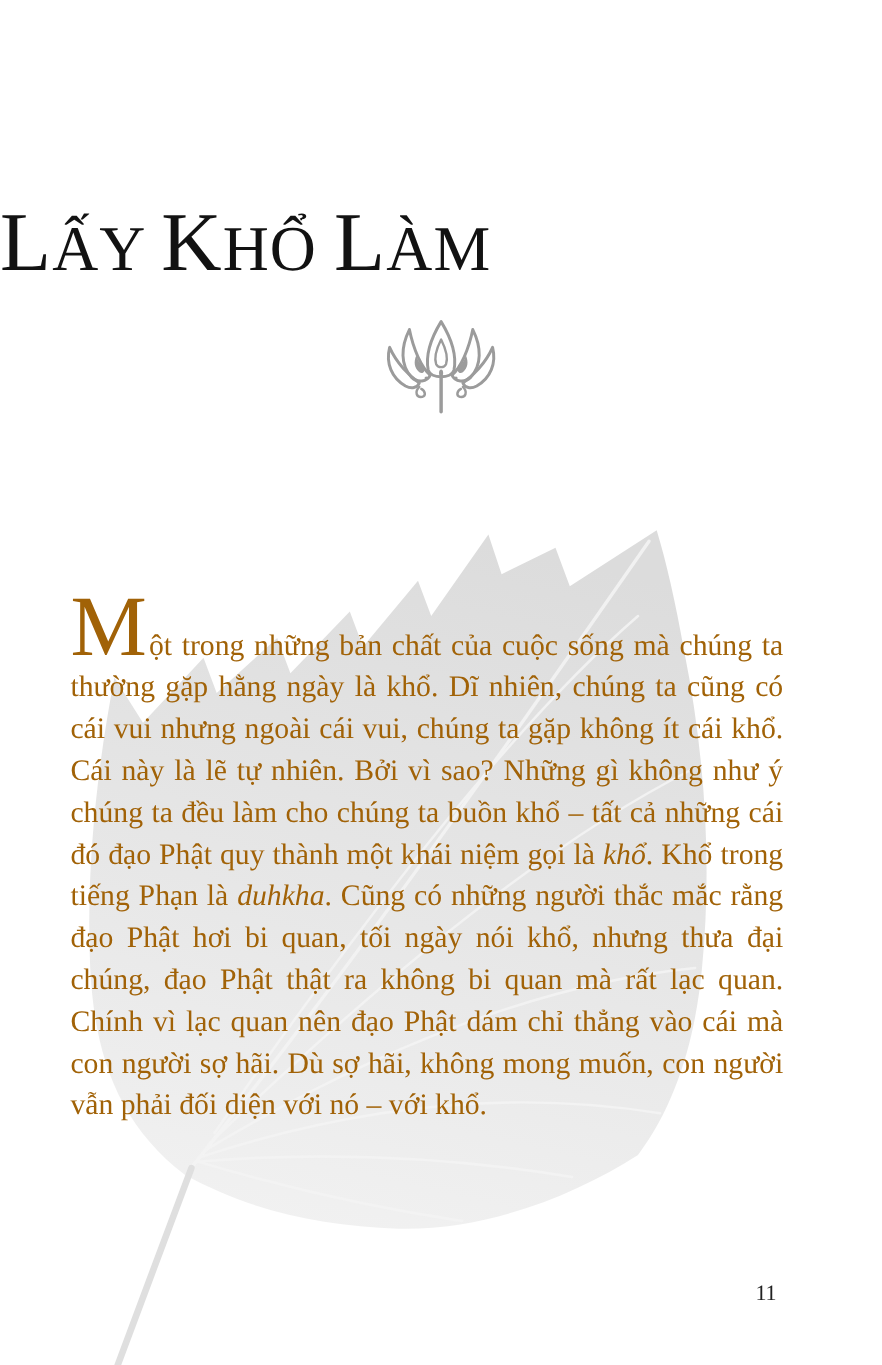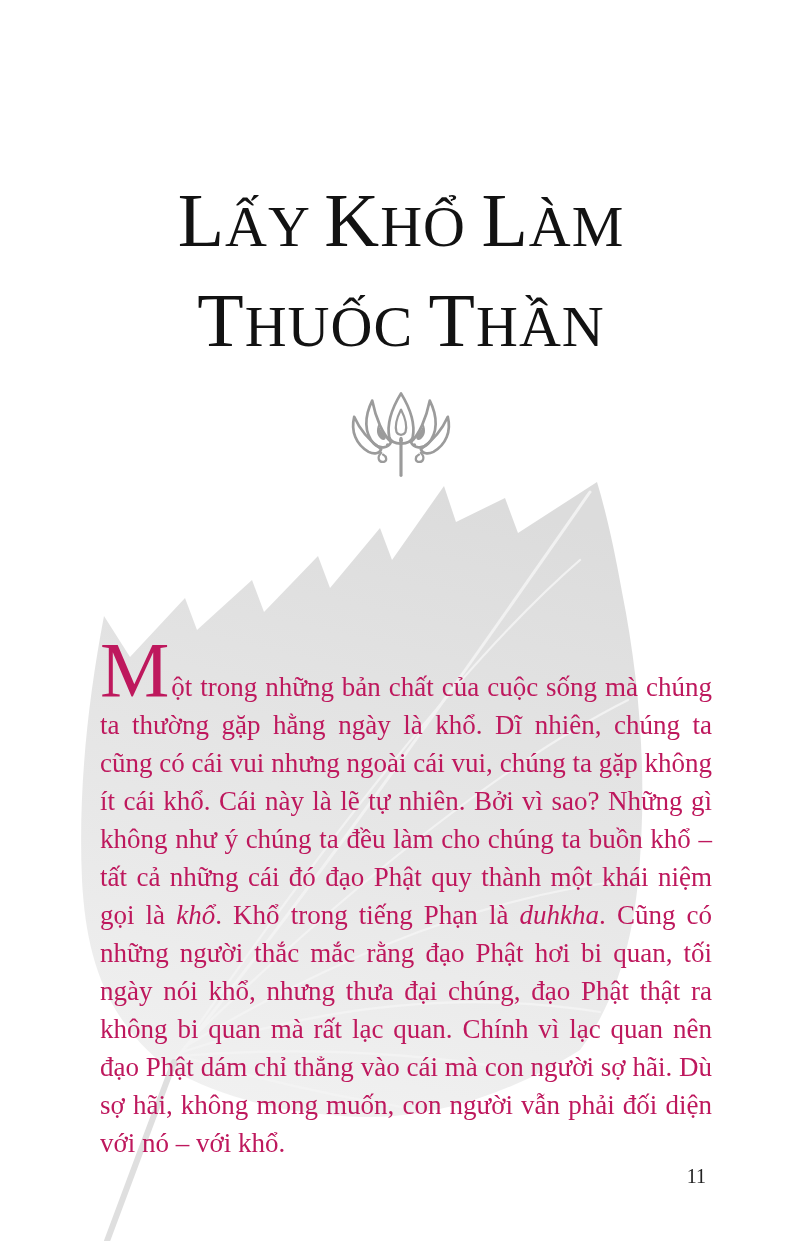--- a/index.html
+++ b/index.html
@@ -11,41 +11,40 @@
     font-family: "Liberation Serif", "DejaVu Serif", serif;
   }
   .leaf-watermark {
     position: absolute; left: 0; top: 0; z-index: 0;
   }
   .content { position: relative; z-index: 1; }
 
   .chapter-title {
     margin: 0;
     padding-top: 178px;
-    text-align: center;
     line-height: 85px;
     font-weight: 400;
     color: #121212;
     letter-spacing: 1px;
   }
   .cap-lg { font-size: 76px; }
   .cap-sm { font-size: 58px; }
 
   .ornament {
     margin-top: 10px;
     display: flex;
     justify-content: center;
   }
 
   .body-text {
-    margin: 190px 90px 0 100px;
+    margin: 190px 90px 0 64px;
     font-size: 27px;
     line-height: 38px;
     text-align: justify;
-    color: #be185d;
+    color: #a16207;
   }
   .dropcap {
     font-size: 78px;
     line-height: 0;
     margin-right: 2px;
   }
   .italic { font-style: italic; }
 
   .page-number {
     position: absolute;
@@ -95,21 +94,20 @@
     <path d="M 195,1030 Q 430,690 580,560"></path>
   </g>
 
   <path d="M 174,1062 C 155,1112 128,1185 107,1241" stroke="#dfdfdf" stroke-width="6" fill="none" stroke-linecap="round"></path>
 </svg>
 
 <div class="content">
 
   <h1 class="chapter-title">
     <div><span class="cap-lg">L</span><span class="cap-sm">ẤY </span><span class="cap-lg">K</span><span class="cap-sm">HỔ </span><span class="cap-lg">L</span><span class="cap-sm">ÀM</span></div>
-    <div><span class="cap-lg">T</span><span class="cap-sm">HUỐC </span><span class="cap-lg">T</span><span class="cap-sm">HẦN</span></div>
   </h1>
 
   <div class="ornament">
     <svg width="116" height="90" viewBox="0 0 120 100" aria-hidden="true">
       <g stroke="#9b9b9b" fill="none" stroke-width="3" stroke-linecap="round" stroke-linejoin="round">
 
         <path d="M60,56 L60,97" stroke-width="3.5"></path>
 
         <path d="M60,6 C49,24 44,40 47,55 C50,64 70,64 73,55 C76,40 71,24 60,6 Z"></path>
         <path d="M60,24 C55,34 53,43 55,49 C57,53 63,53 65,49 C67,43 65,34 60,24 Z" stroke-width="2.4"></path>

